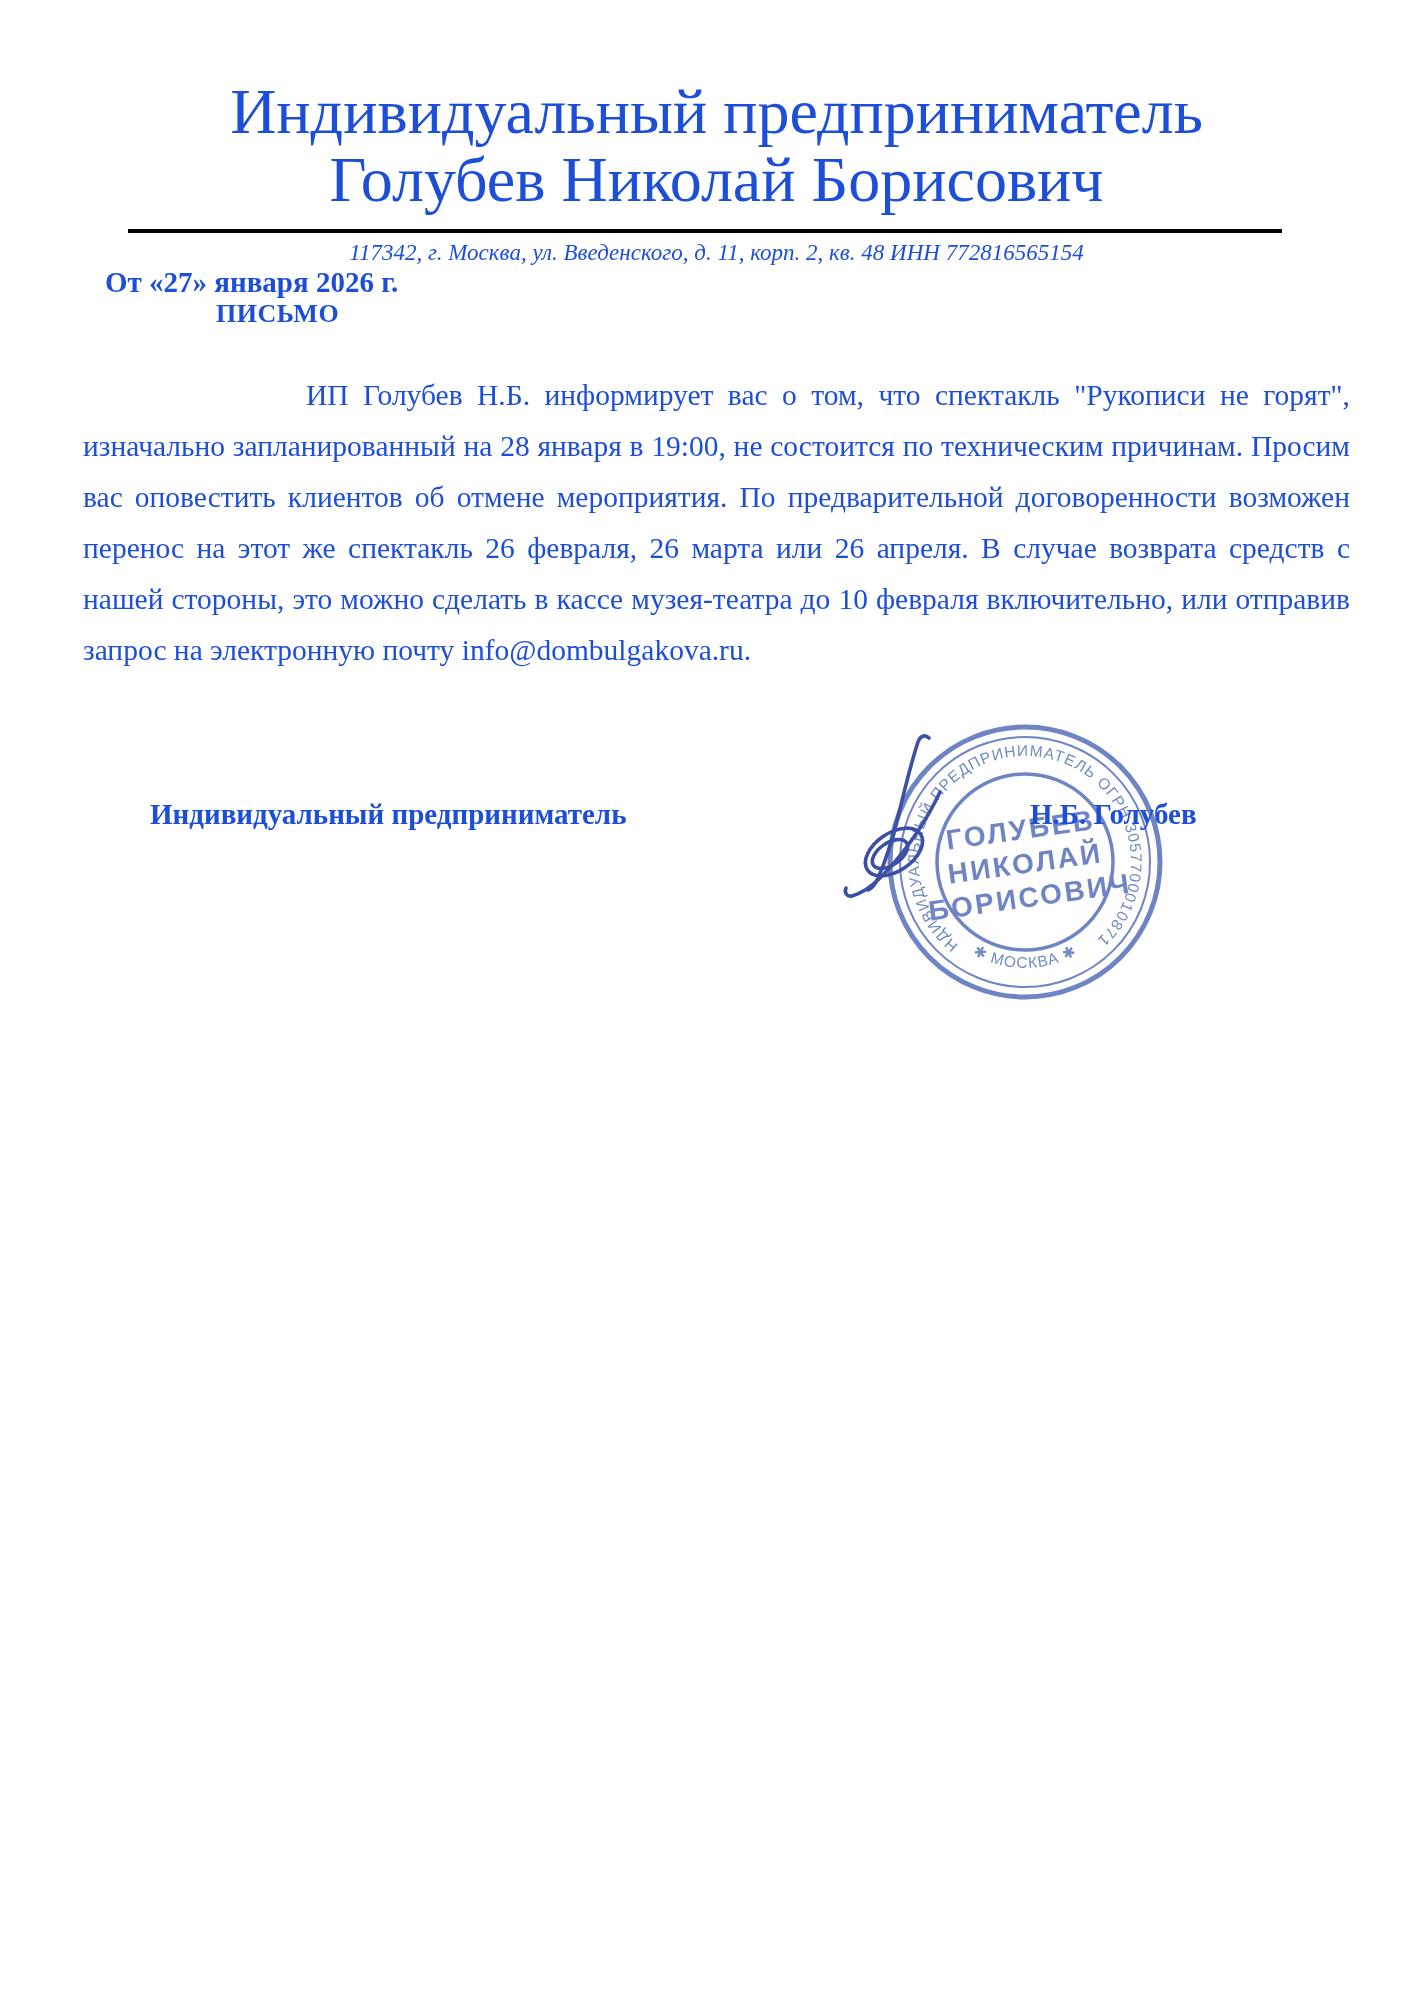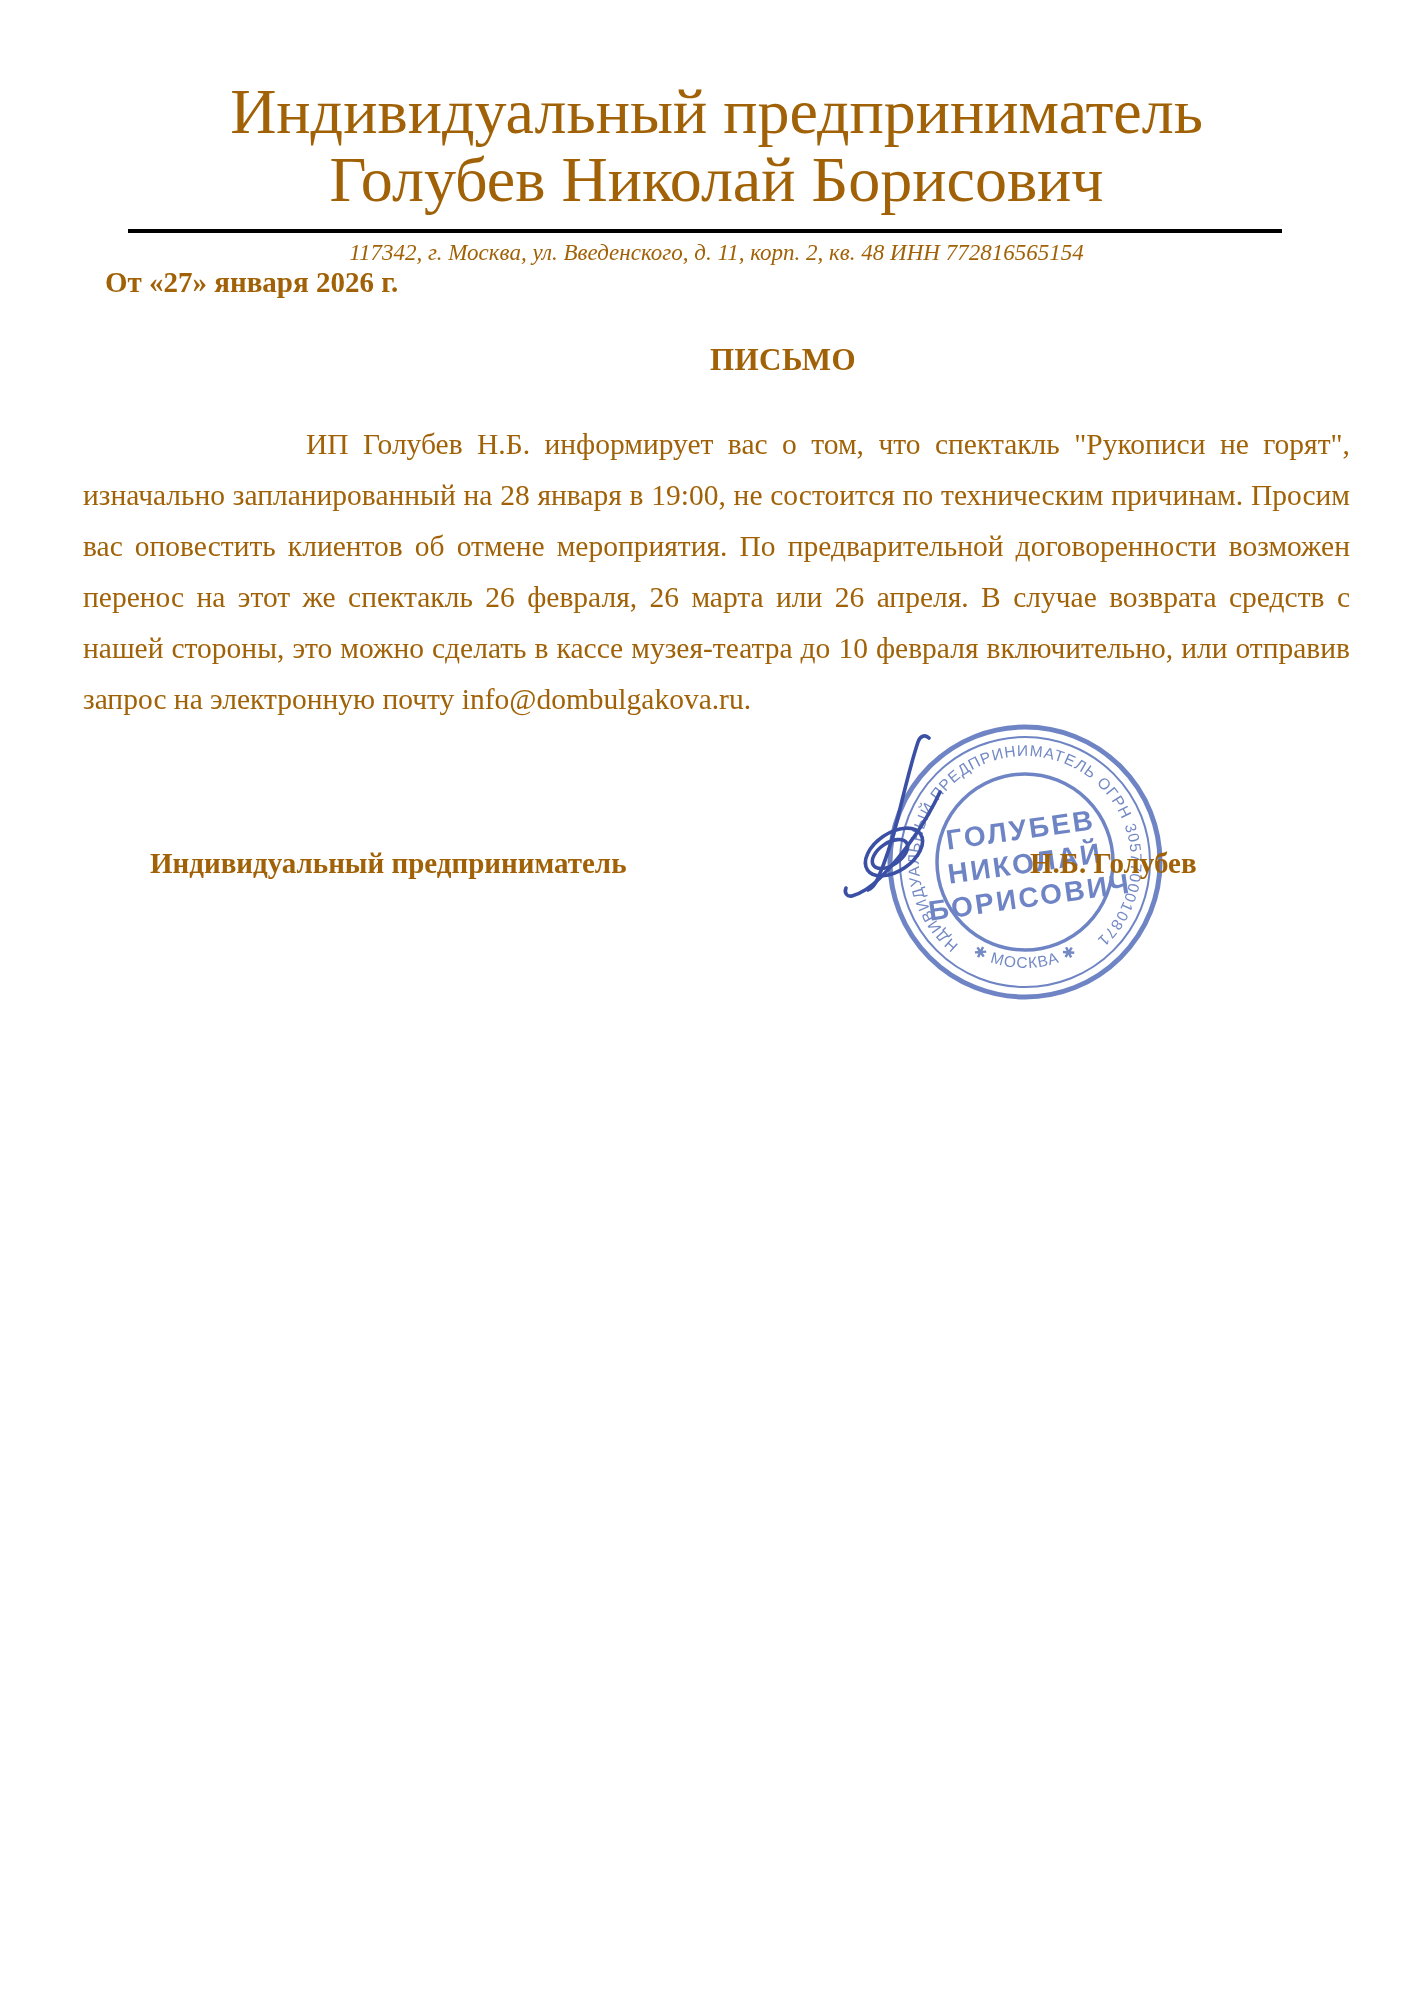--- a/index.html
+++ b/index.html
@@ -1,37 +1,37 @@
 <!DOCTYPE html>
 <html lang="ru"><head>
 <meta charset="utf-8">
 <style>
   html,body{margin:0;padding:0;background:#ffffff;}
   .page{
     position:relative;
     width:1413px;height:2000px;
     background:#ffffff;
-    color:#a16207;
+    color:#1d4ed8;
     font-family:"Liberation Serif","DejaVu Serif",serif;
     overflow:hidden;
   }
   .content{position:absolute;left:83px;top:0;width:1267px;}
 
   
   .letterhead{margin-top:78px;text-align:center;}
   .lh-title{font-size:64px;line-height:1.07;white-space:nowrap;}
   .lh-rule{margin:14px auto 0 auto;width:1154px;border-bottom:4px solid #000;margin-left:45px;}
   .lh-address{margin-top:7px;text-align:center;font-size:23px;font-style:italic;}
 
   
   .date-line{margin-left:22px;font-size:29px;font-weight:bold;}
 
   
-  .letter-heading{margin-top:43px;padding-left:133px;text-align:center;
-                  font-size:31px;font-weight:bold;letter-spacing:.5px;}
+  .letter-heading{padding-left:133px;text-align:left;
+                  font-size:26px;font-weight:bold;letter-spacing:.5px;}
 
   
   .letter-body{
     margin-top:41px;
     font-size:29.5px;line-height:51px;
     text-align:justify;text-indent:223px;
     width:1267px;
   }
 
   

